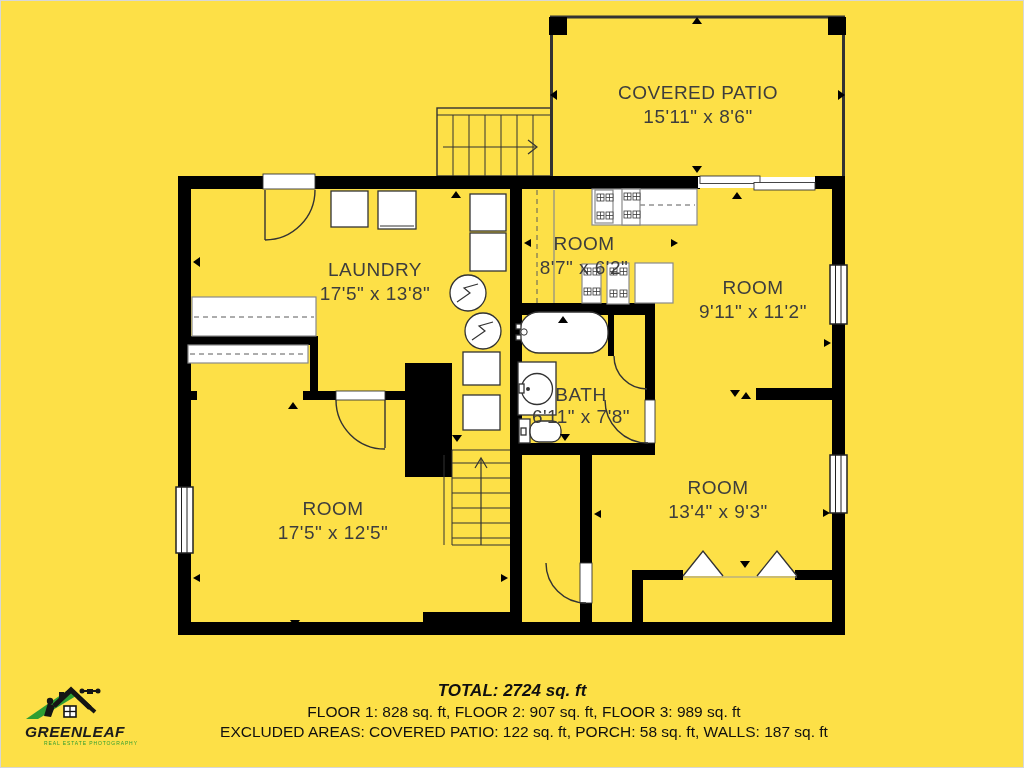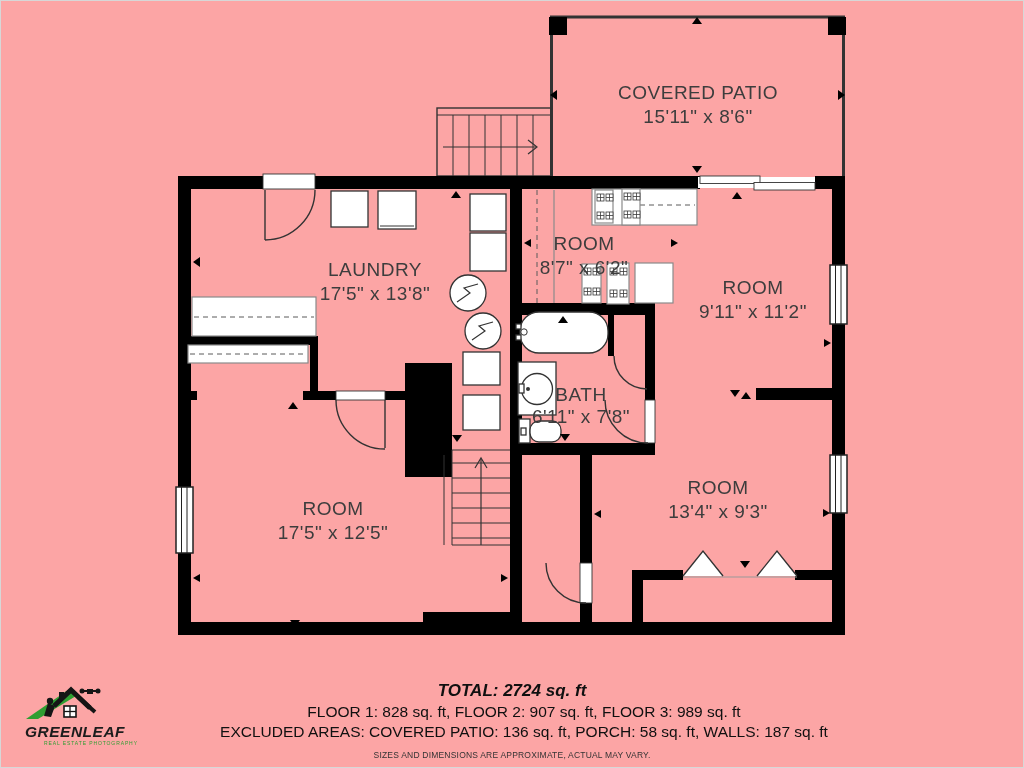--- a/index.html
+++ b/index.html
@@ -1,16 +1,16 @@
 <!DOCTYPE html>
 <html><head>
 <meta charset="utf-8">
 <style>
   html,body{margin:0;padding:0;background:#fff;}
-  .page{position:relative;width:1024px;height:768px;background:#fca5a5;overflow:hidden;
+  .page{position:relative;width:1024px;height:768px;background:#fde047;overflow:hidden;
         box-shadow:inset 0 0 0 1px #d7d7d7;
         font-family:"Liberation Sans","DejaVu Sans",sans-serif;}
   svg text{font-family:"Liberation Sans","DejaVu Sans",sans-serif;}
   .plan-svg{position:absolute;top:0;left:0;}
   .room-label{font-size:19px;fill:#3d3d3d;letter-spacing:.5px;text-anchor:middle;}
   .wall{fill:#000000;}
   .thin{stroke:#333;fill:none;}
   .fixture{stroke:#333;stroke-width:1.3;fill:#fff;}
   .counter{stroke:#8a8a8a;stroke-width:1.2;fill:#fff;}
   .dash{stroke:#5a5a5a;stroke-width:1;stroke-dasharray:5 4;fill:none;}
@@ -280,22 +280,21 @@
     <text class="room-label" x="333" y="515">ROOM</text>
     <text class="room-label" x="333" y="539">17'5" x 12'5"</text>
     <text class="room-label" x="718" y="494">ROOM</text>
     <text class="room-label" x="718" y="518">13'4" x 9'3"</text>
   </g>
 </svg>
 
 <div class="footer">
   <p class="f-total">TOTAL: 2724 sq. ft</p>
   <p class="f-line">FLOOR 1: 828 sq. ft, FLOOR 2: 907 sq. ft, FLOOR 3: 989 sq. ft</p>
-  <p class="f-line">EXCLUDED AREAS: COVERED PATIO: 136 sq. ft, PORCH: 58 sq. ft, WALLS: 187 sq. ft</p>
-  <p class="f-disc">SIZES AND DIMENSIONS ARE APPROXIMATE, ACTUAL MAY VARY.</p>
+  <p class="f-line">EXCLUDED AREAS: COVERED PATIO: 122 sq. ft, PORCH: 58 sq. ft, WALLS: 187 sq. ft</p>
 </div>
 
 <svg class="logo" width="130" height="70" viewBox="0 0 130 70">
   <polygon points="4,37 46,8 54,14 16,37" fill="#2f9e32"></polygon>
   <rect x="37" y="10" width="5" height="8" fill="#151515"></rect>
   <path d="M32,24 L49,8 L68,26" stroke="#151515" stroke-width="5" fill="none"></path>
   <path d="M56,15 L73,30" stroke="#151515" stroke-width="4" fill="none"></path>
   <g>
     <rect x="42" y="24" width="12" height="11" fill="#fff" stroke="#151515" stroke-width="1.6"></rect>
     <line x1="48" y1="24" x2="48" y2="35" stroke="#151515" stroke-width="1.3"></line>

